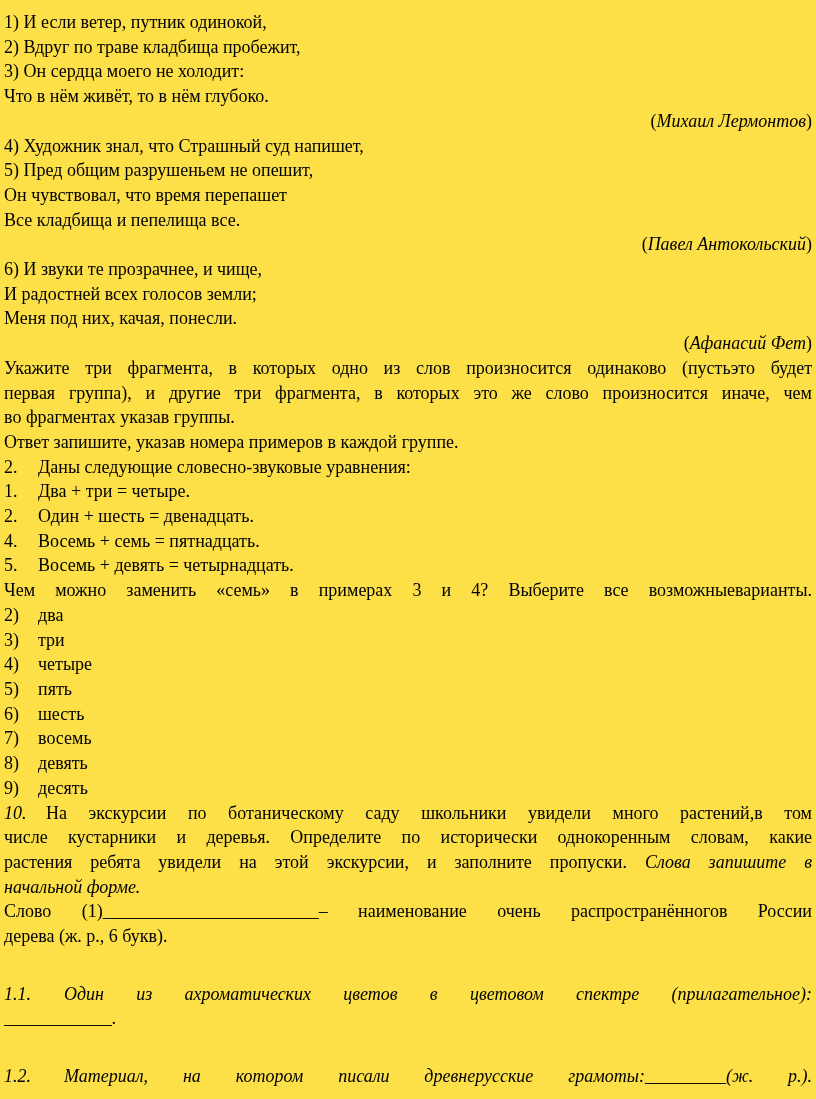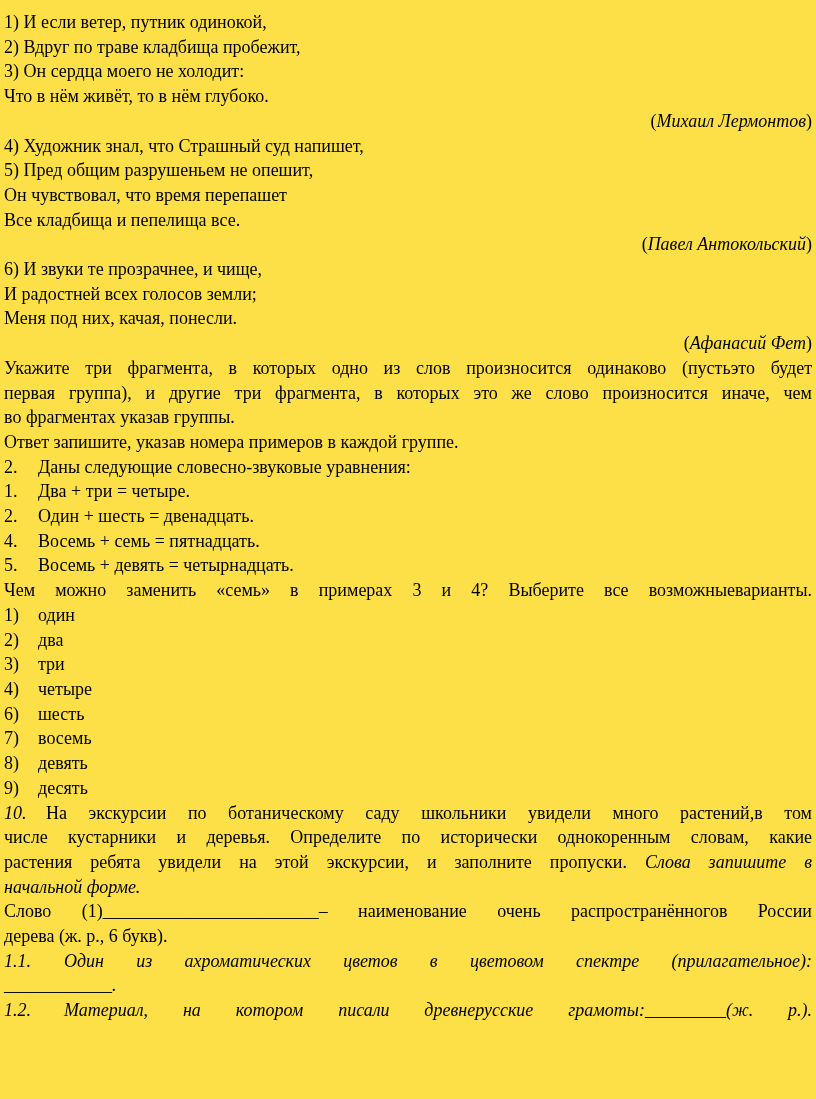--- a/index.html
+++ b/index.html
@@ -15,21 +15,21 @@
     overflow: hidden;
     background: #fde047;
   }
   .line { line-height: 24.7px; }
   .right { text-align: right; }
   .jl { text-align: justify; text-align-last: justify; }
   .it { font-style: italic; }
   .bi { font-style: italic; font-weight: normal; }
   .num  { display: inline-block; width: 34px; }
   .num10 { display: inline-block; width: 42px; }
-  .num11 { display: inline-block; width: 60px; }
+  .num11 { display: inline-block; width: 60px; margin-top: 33px; }
 </style>
 </head>
 <body>
 
 <div class="page">
 
   <div class="line">1) И если ветер, путник одинокой,</div>
   <div class="line">2) Вдруг по траве кладбища пробежит,</div>
   <div class="line">3) Он сердца моего не холодит:</div>
   <div class="line">Что в нём живёт, то в нём глубоко.</div>
@@ -53,24 +53,24 @@
 
   <div class="line"><span class="num">2.</span><span>Даны следующие словесно-звуковые уравнения:</span></div>
 
   <div class="line"><span class="num">1.</span><span>Два + три = четыре.</span></div>
   <div class="line"><span class="num">2.</span><span>Один + шесть = двенадцать.</span></div>
   <div class="line"><span class="num">4.</span><span>Восемь + семь = пятнадцать.</span></div>
   <div class="line"><span class="num">5.</span><span>Восемь + девять = четырнадцать.</span></div>
 
   <div class="line jl">Чем можно заменить «семь» в примерах 3 и 4? Выберите все возможныеварианты.</div>
 
-  <div class="line"><span class="num">1)</span><span>один</span></div>
   <div class="line"><span class="num">2)</span><span>два</span></div>
   <div class="line"><span class="num">3)</span><span>три</span></div>
   <div class="line"><span class="num">4)</span><span>четыре</span></div>
+  <div class="line"><span class="num">5)</span><span>пять</span></div>
   <div class="line"><span class="num">6)</span><span>шесть</span></div>
   <div class="line"><span class="num">7)</span><span>восемь</span></div>
   <div class="line"><span class="num">8)</span><span>девять</span></div>
   <div class="line"><span class="num">9)</span><span>десять</span></div>
 
   <div class="line jl"><span class="num10 bi">10.</span><span>На экскурсии по ботаническому саду школьники увидели много растений,в том</span></div>
   <div class="line jl"><span>числе кустарники и деревья. Определите по исторически однокоренным словам, какие</span></div>
   <div class="line jl"><span>растения ребята увидели на этой экскурсии, и заполните пропуски. </span><span class="bi">Слова запишите в</span></div>
   <div class="line"><span class="bi">начальной форме.</span></div>
 

